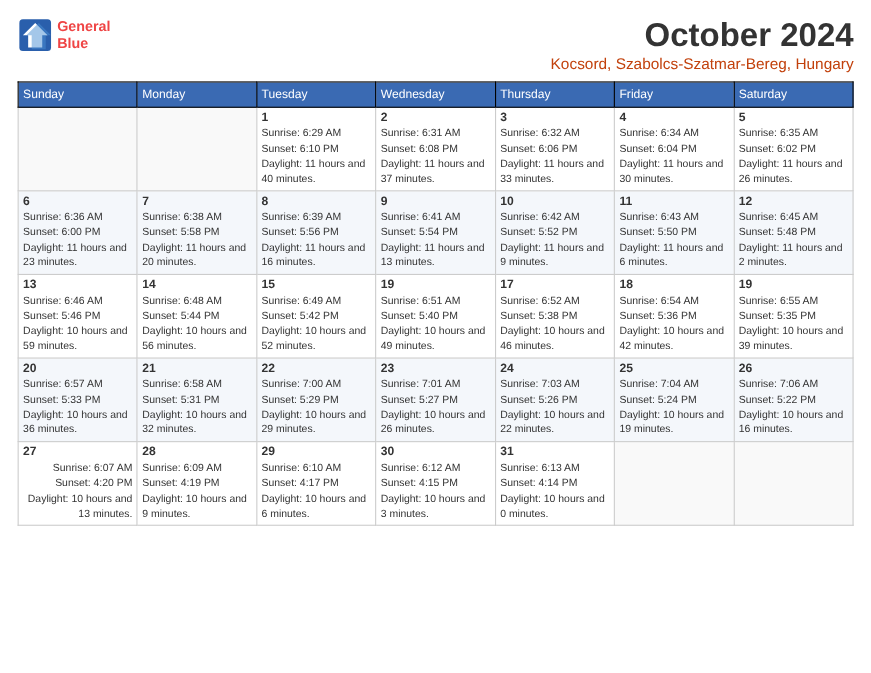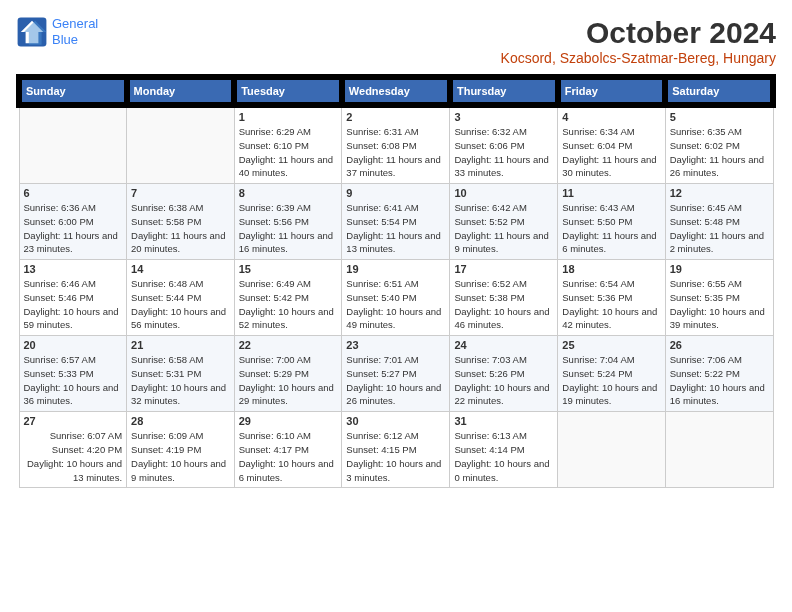--- a/index.html
+++ b/index.html
@@ -16,22 +16,22 @@
       justify-content: space-between;
       margin-bottom: 8px;
     }
     .logo {
       display: flex;
       align-items: center;
       gap: 4px;
     }
     .logo-text {
       font-size: 13px;
-      font-weight: normal;
-      color: #3b82f6;
+      font-weight: bold;
+      color: #ef4444;
       line-height: 1.2;
     }
     .logo-icon {
       width: 32px;
       height: 32px;
     }
     .title-block {
       text-align: right;
     }
     .month-title {
@@ -44,24 +44,24 @@
       color: #c2410c;
     }
     .calendar {
       width: 100%;
       border-collapse: collapse;
     }
     .calendar th {
       background: #3a6ab3;
       color: #fff;
       font-size: 11px;
-      font-weight: bold;
+      font-weight: normal;
       padding: 5px 4px;
       text-align: left;
-      border: 6px solid #000000;
+      border: 1px solid #000000;
     }
     .calendar td {
       vertical-align: top;
       font-size: 9.5px;
       padding: 3px 4px;
       border: 1px solid #ccc;
       background: #fff;
       width: 109px;
       min-height: 70px;
       color: #333;

